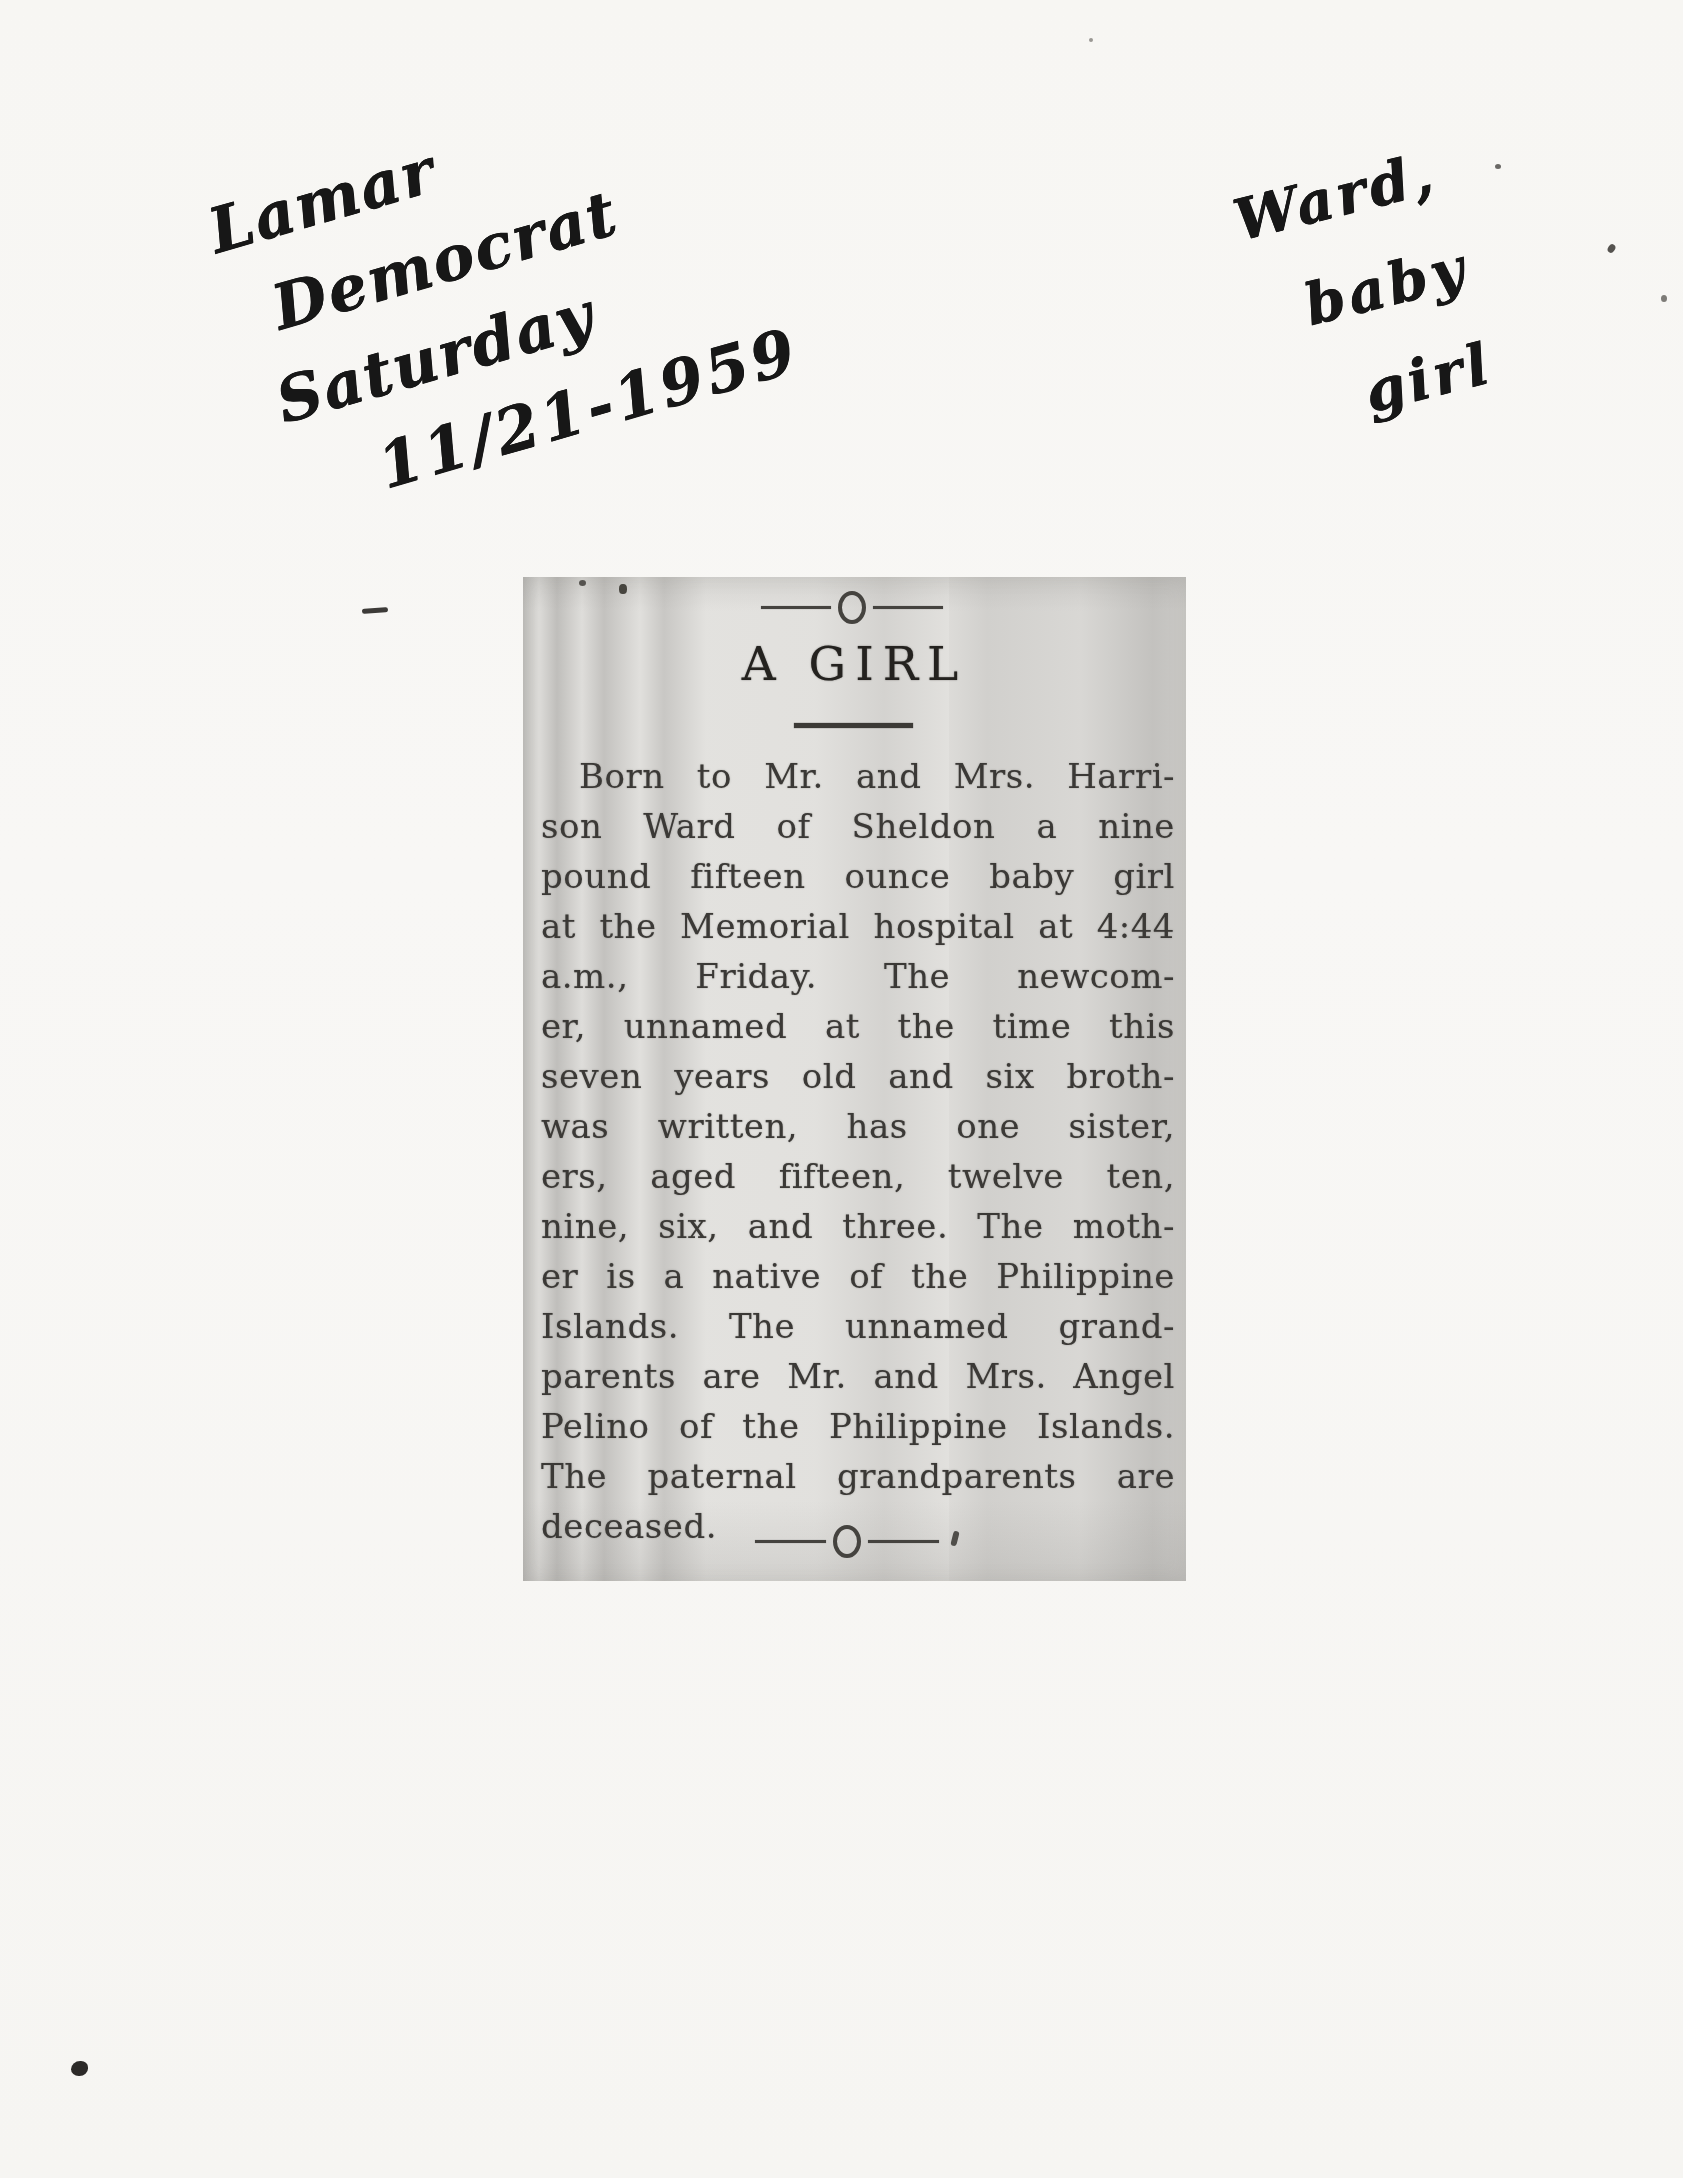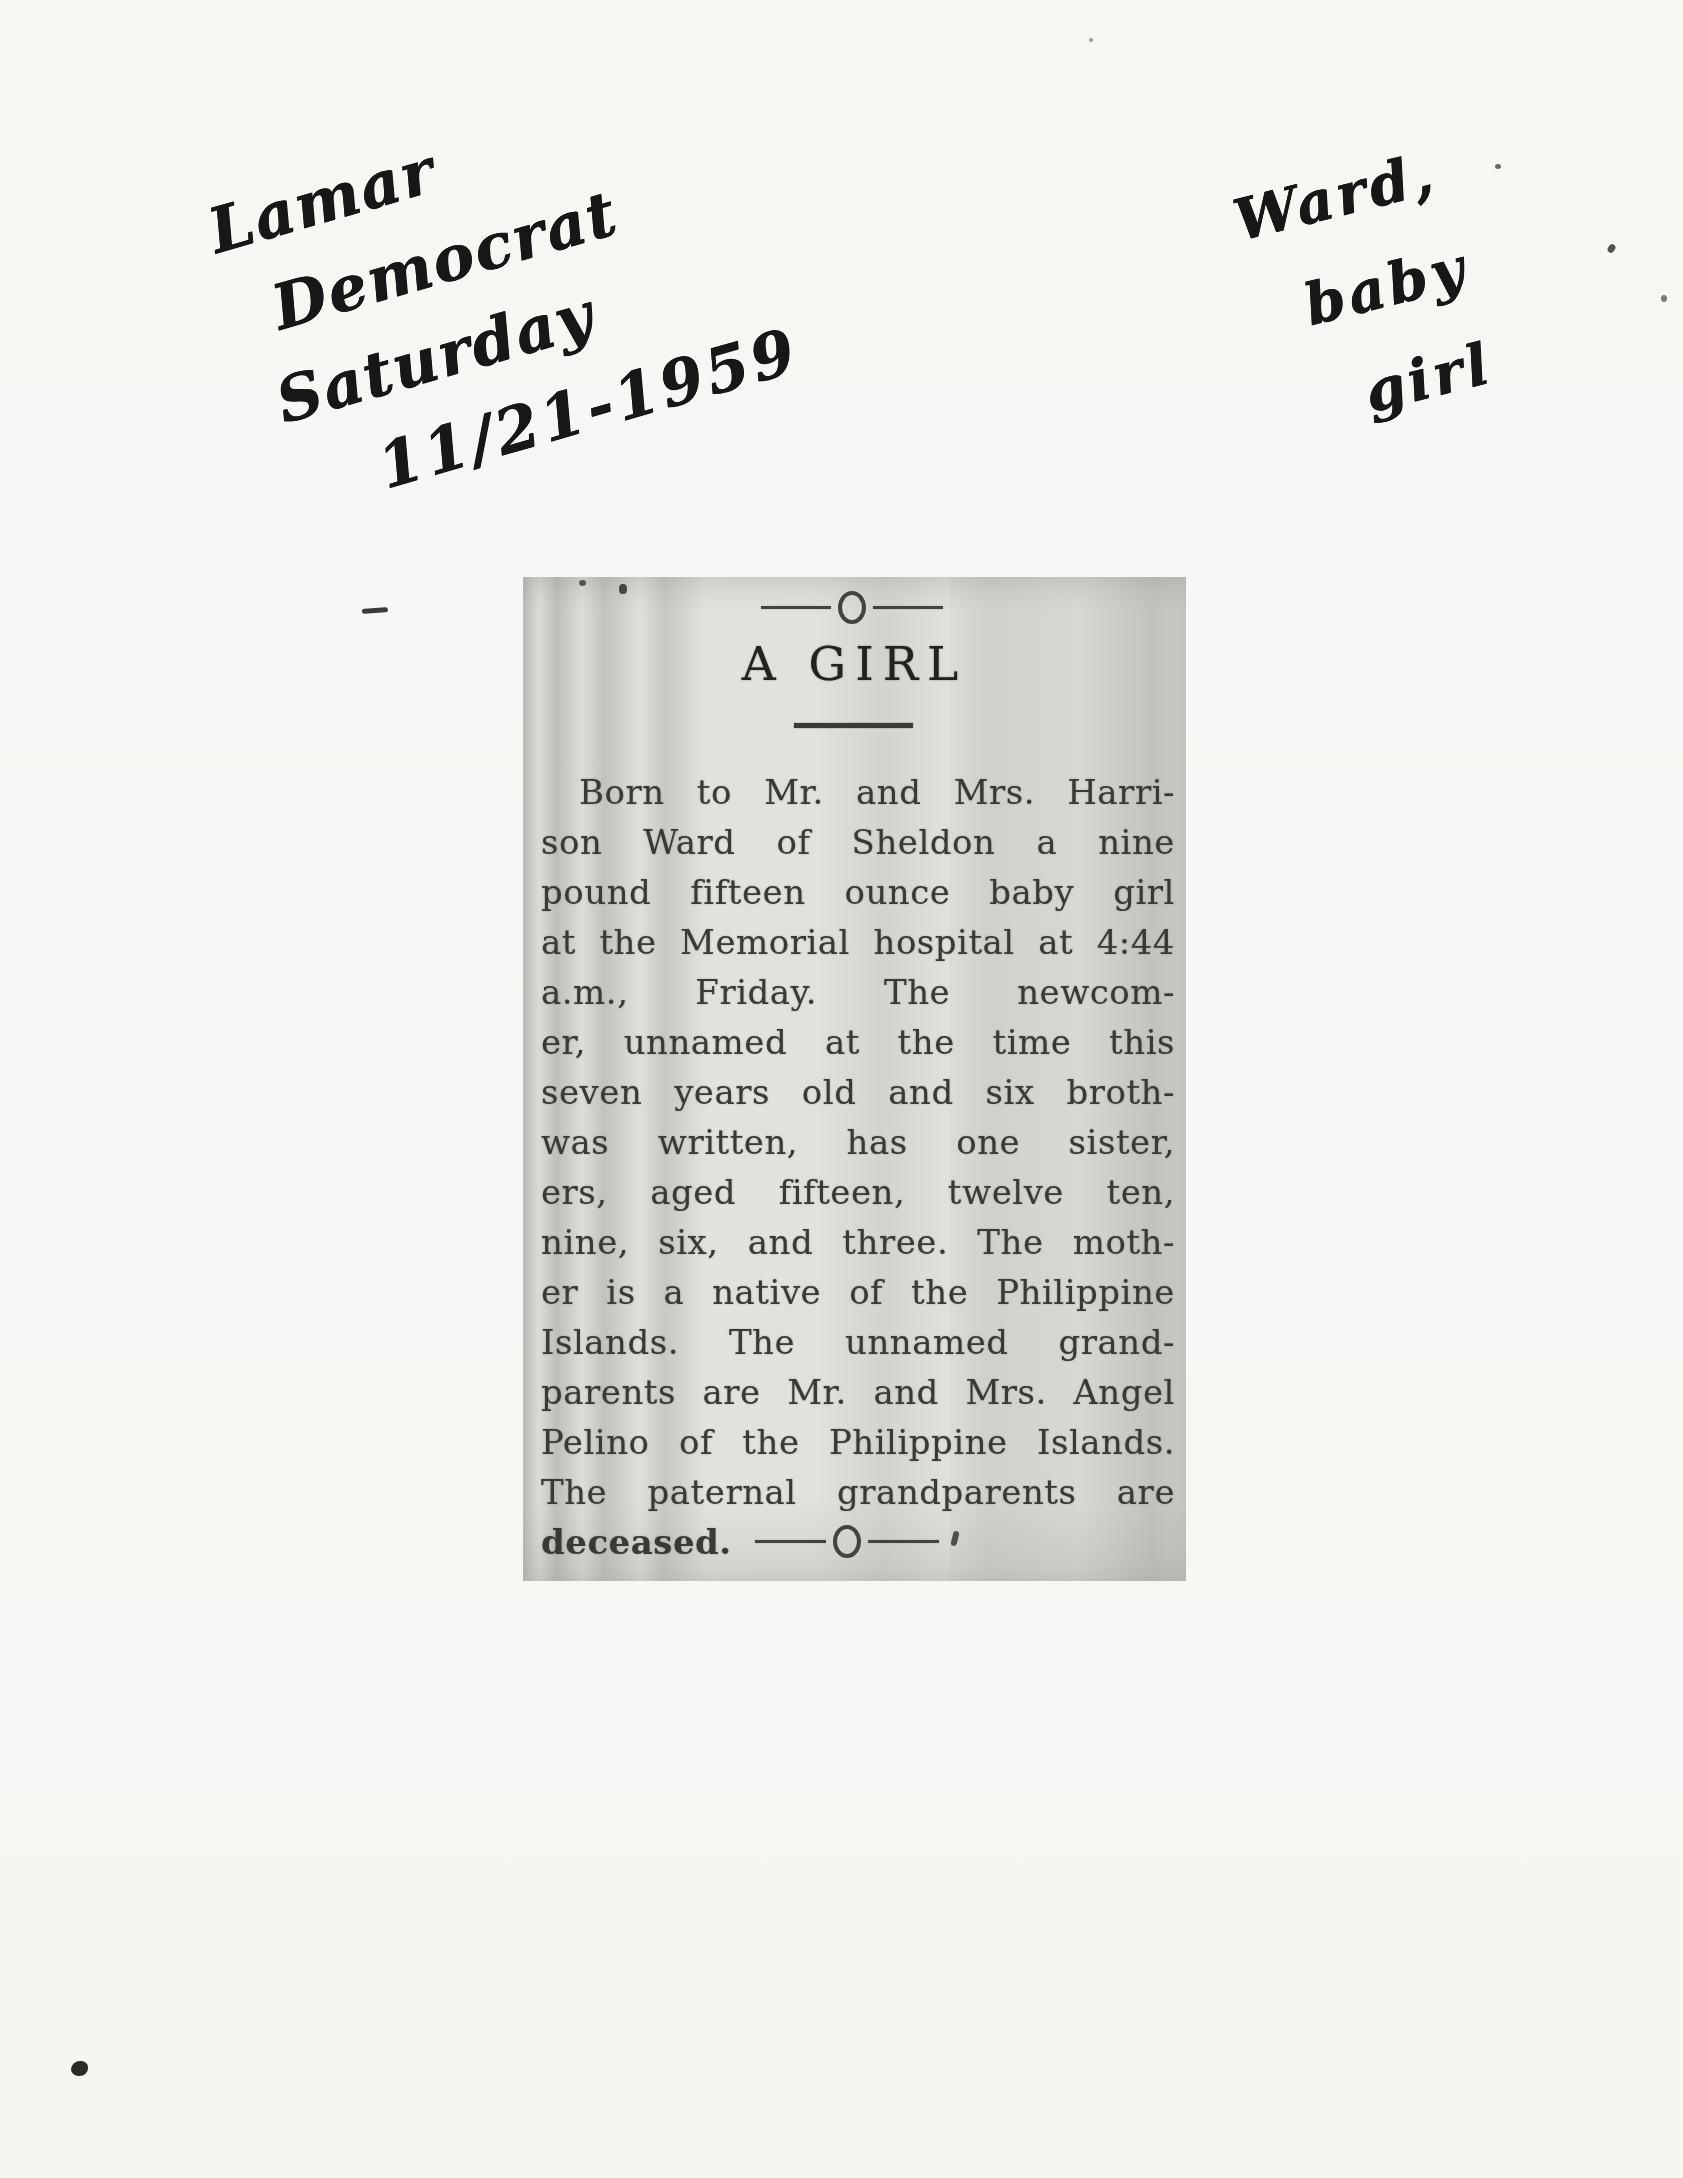--- a/index.html
+++ b/index.html
@@ -54,25 +54,25 @@
     text-align:center; font-size:47px; font-weight:normal; letter-spacing:9px;
     color:#24221f; text-shadow:0 0 1.5px rgba(40,38,35,0.65);
   }
   .headline-rule{position:absolute; left:271px; top:146px; width:119px; height:5px;
     background:#3c3a36; box-shadow:0 0 1px #555;}
 
   .bodytext{
     position:absolute; left:18px; top:174px; width:634px;
     font-size:34px; line-height:50px; color:#3b3936;
     text-shadow:0 0 1.6px rgba(90,88,84,0.55);
-    word-spacing:5px; letter-spacing:0.5px;margin-top:16px;
+    word-spacing:5px; letter-spacing:0.5px;
   }
   .bline{text-align:justify; text-align-last:justify; height:50px; white-space:nowrap;}
   .bline.first{padding-left:38px;}
-  .bline.last{text-align-last:left;font-weight:bold;}
+  .bline.last{text-align-last:left;}
 
   
   .speck{position:absolute; background:#2c2a28;}
   .speck.blob{left:71px; top:2061px; width:17px; height:15px; border-radius:60% 45% 55% 50%;}
   .speck.dash{left:362px; top:608px; width:26px; height:5px; border-radius:3px;
               transform:rotate(-4deg); background:#3d3b38;}
   .speck.tick{left:952px; top:1531px; width:6px; height:15px; border-radius:3px;
               transform:rotate(14deg); background:#504e4a;}
   .speck.d1{left:1495px; top:164px; width:6px; height:5px; border-radius:50%; background:#6a6865;}
   .speck.d2{left:1608px; top:244px; width:7px; height:9px; border-radius:50%;

